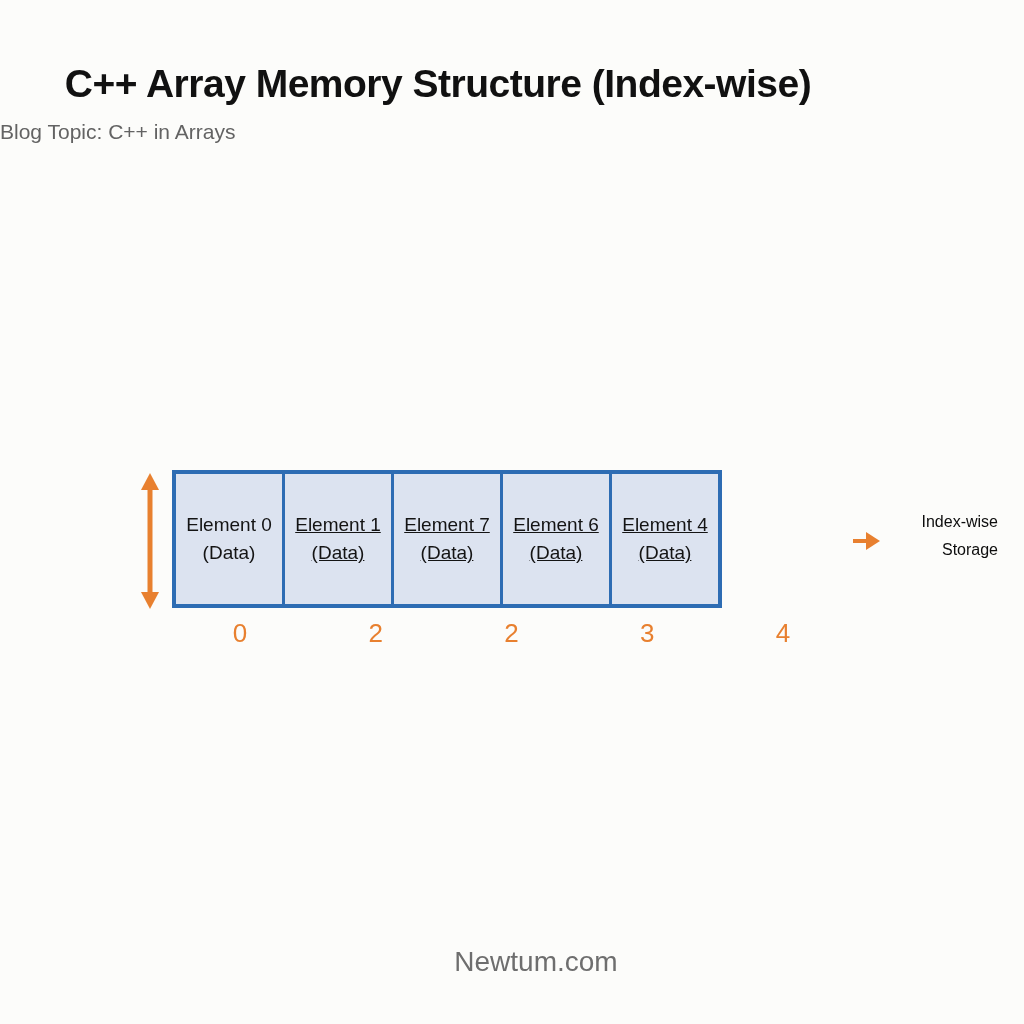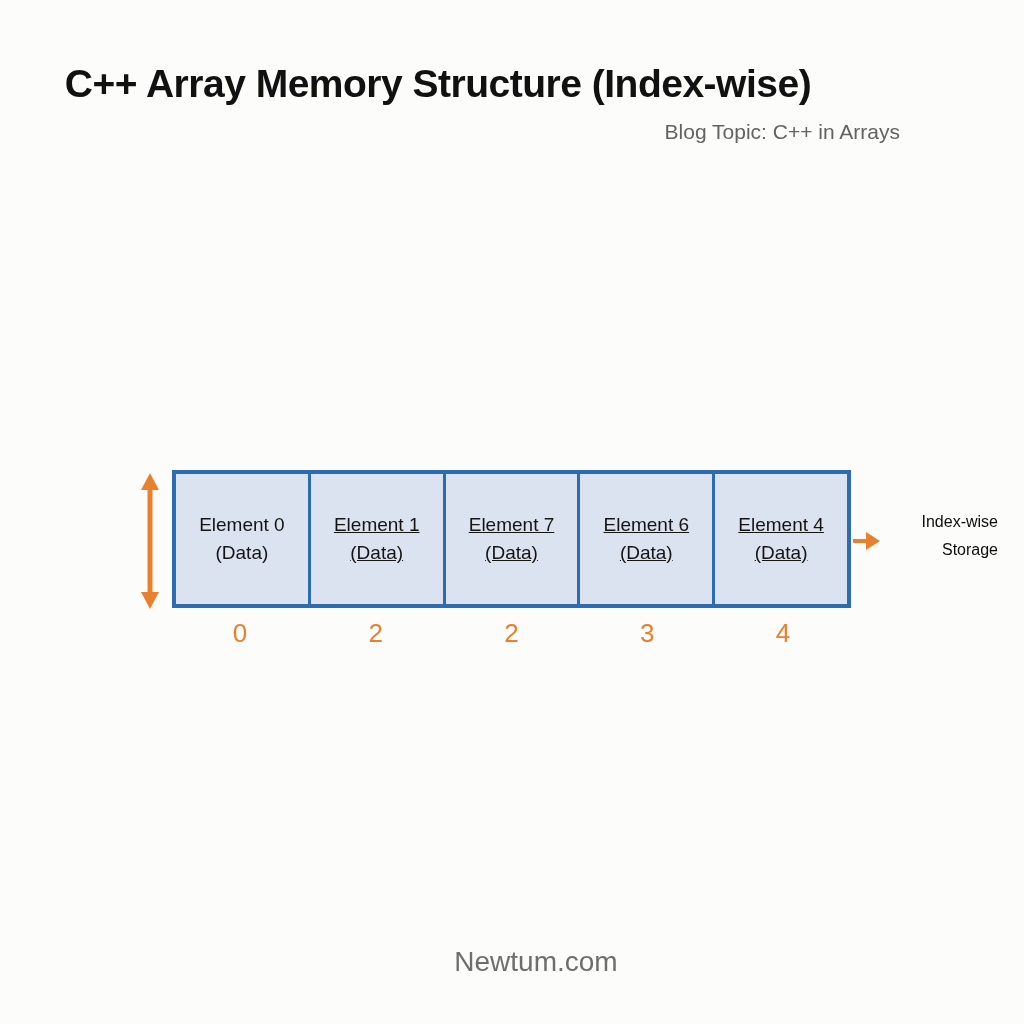--- a/index.html
+++ b/index.html
@@ -24,39 +24,39 @@
     font-size: 39px;
     font-weight: bold;
     color: #111111;
     letter-spacing: -0.5px;
   }
   .subtitle {
     position: absolute;
     top: 120px;
     left: 0;
     width: 900px;
-    text-align: right;
+    text-align: left;
     font-size: 21px;
     color: #636363;
   }
   .array-name {
     position: absolute;
     top: 418px;
     left: 172px;
     width: 679px;
     text-align: center;
     font-size: 26px;
     font-weight: bold;
     color: #0d0d0d;
   }
   .array-box {
     position: absolute;
     left: 172px;
     top: 470px;
-    width: 679px;
+    width: 550px;
     height: 138px;
     border: 4px solid #2d6cb3;
     display: flex;
     background: #2d6cb3;
   }
   .cell {
     flex: 1 1 0;
     background: #dce3f0;
     display: flex;
     flex-direction: column;

